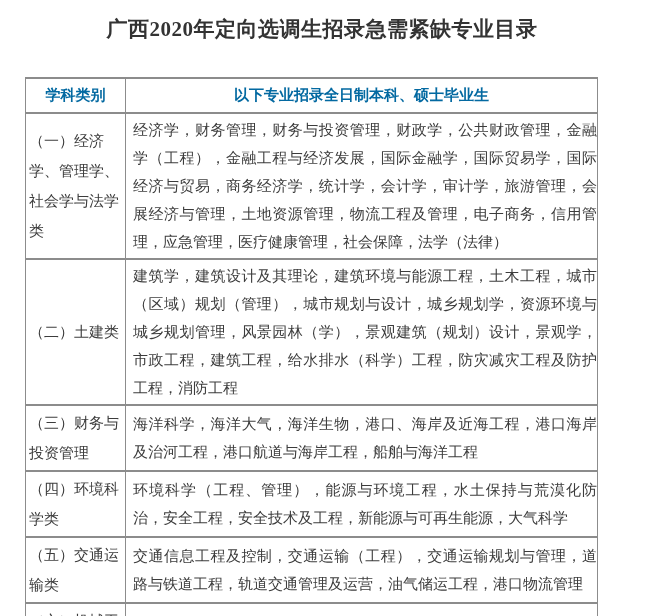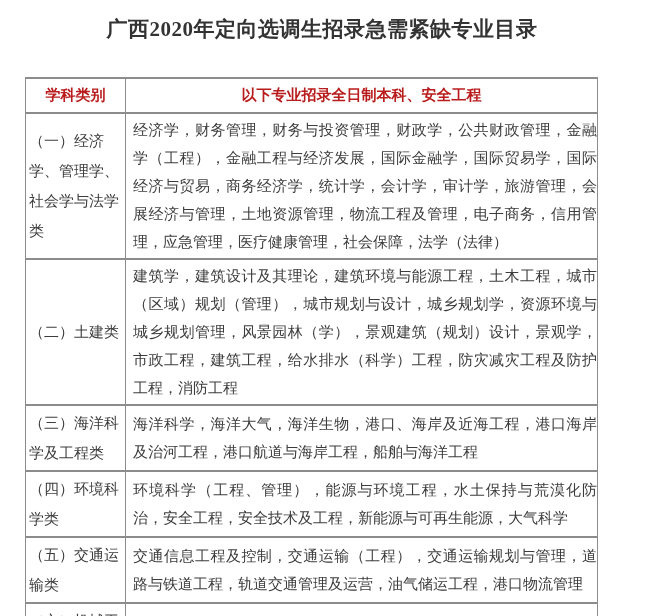--- a/index.html
+++ b/index.html
@@ -47,21 +47,21 @@
     border-right: 1px solid #8c8c8c;
     color: #3c3c3c;
     font-size: 15px;
     vertical-align: middle;
     box-sizing: border-box;
   }
   thead tr { height: 35px; }
   th {
     font-weight: bold;
     text-align: center;
-    color: #b91c1c;
+    color: #0369a1;
     padding: 2px;
   }
   td.cat {
     text-align: left;
     line-height: 30px;
     padding: 2px 3px;
   }
   td.maj {
     text-align: justify;
     text-align-last: left;
@@ -83,34 +83,34 @@
   <div class="doc-title">广西2020年定向选调生招录急需紧缺专业目录</div>
 
   <table class="majors">
     <colgroup>
       <col class="c-cat">
       <col class="c-maj">
     </colgroup>
     <thead>
       <tr>
         <th>学科类别</th>
-        <th>以下专业招录全日制本科、安全工程</th>
+        <th>以下专业招录全日制本科、硕士毕业生</th>
       </tr>
     </thead>
     <tbody>
       <tr>
         <td class="cat">（一）经济学、管理学、社会学与法学类</td>
         <td class="maj">经济学，财务管理，财务与投资管理，财政学，公共财政管理，金融学（工程），金融工程与经济发展，国际金融学，国际贸易学，国际经济与贸易，商务经济学，统计学，会计学，审计学，旅游管理，会展经济与管理，土地资源管理，物流工程及管理，电子商务，信用管理，应急管理，医疗健康管理，社会保障，法学（法律）</td>
       </tr>
       <tr>
         <td class="cat">（二）土建类</td>
         <td class="maj">建筑学，建筑设计及其理论，建筑环境与能源工程，土木工程，城市（区域）规划（管理），城市规划与设计，城乡规划学，资源环境与城乡规划管理，风景园林（学），景观建筑（规划）设计，景观学，市政工程，建筑工程，给水排水（科学）工程，防灾减灾工程及防护工程，消防工程</td>
       </tr>
       <tr>
-        <td class="cat">（三）海洋科学及工程类</td>
+        <td class="cat">（三）财务与投资管理</td>
         <td class="maj">海洋科学，海洋大气，海洋生物，港口、海岸及近海工程，港口海岸及治河工程，港口航道与海岸工程，船舶与海洋工程</td>
       </tr>
       <tr>
         <td class="cat">（四）环境科学类</td>
         <td class="maj">环境科学（工程、管理），能源与环境工程，水土保持与荒漠化防治，安全工程，安全技术及工程，新能源与可再生能源，大气科学</td>
       </tr>
       <tr>
         <td class="cat">（五）交通运输类</td>
         <td class="maj">交通信息工程及控制，交通运输（工程），交通运输规划与管理，道路与铁道工程，轨道交通管理及运营，油气储运工程，港口物流管理</td>
       </tr>

